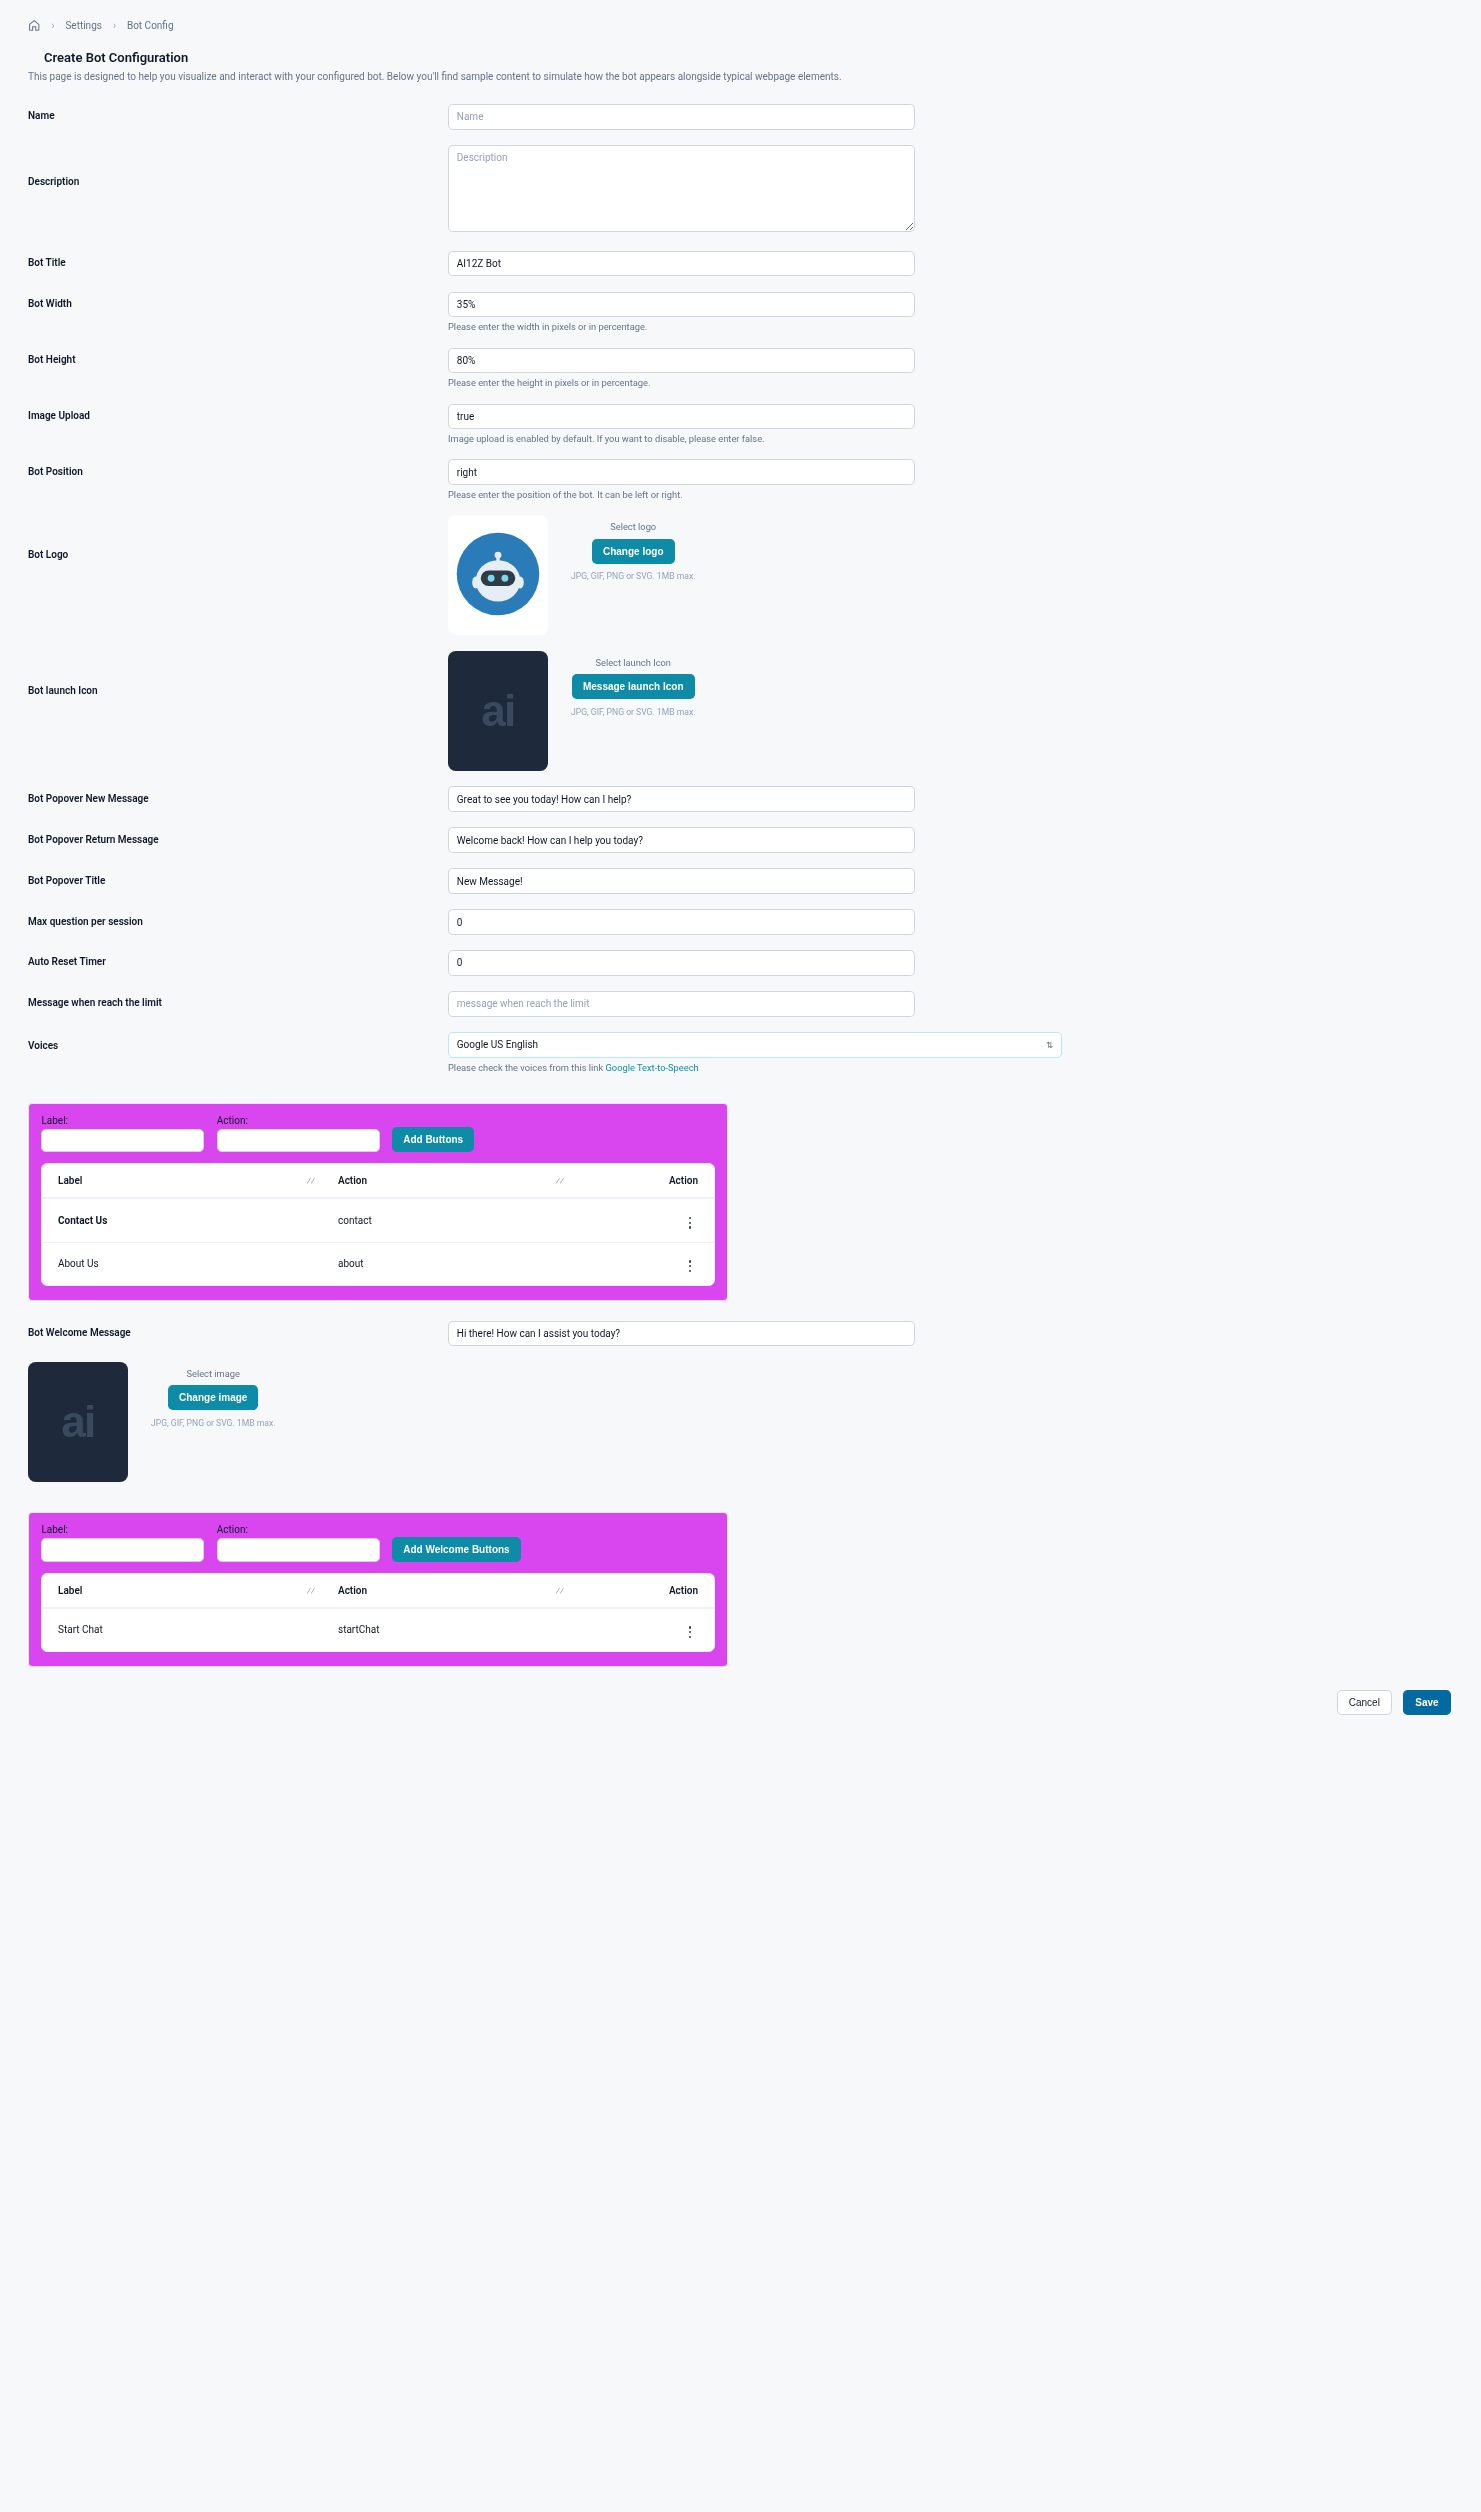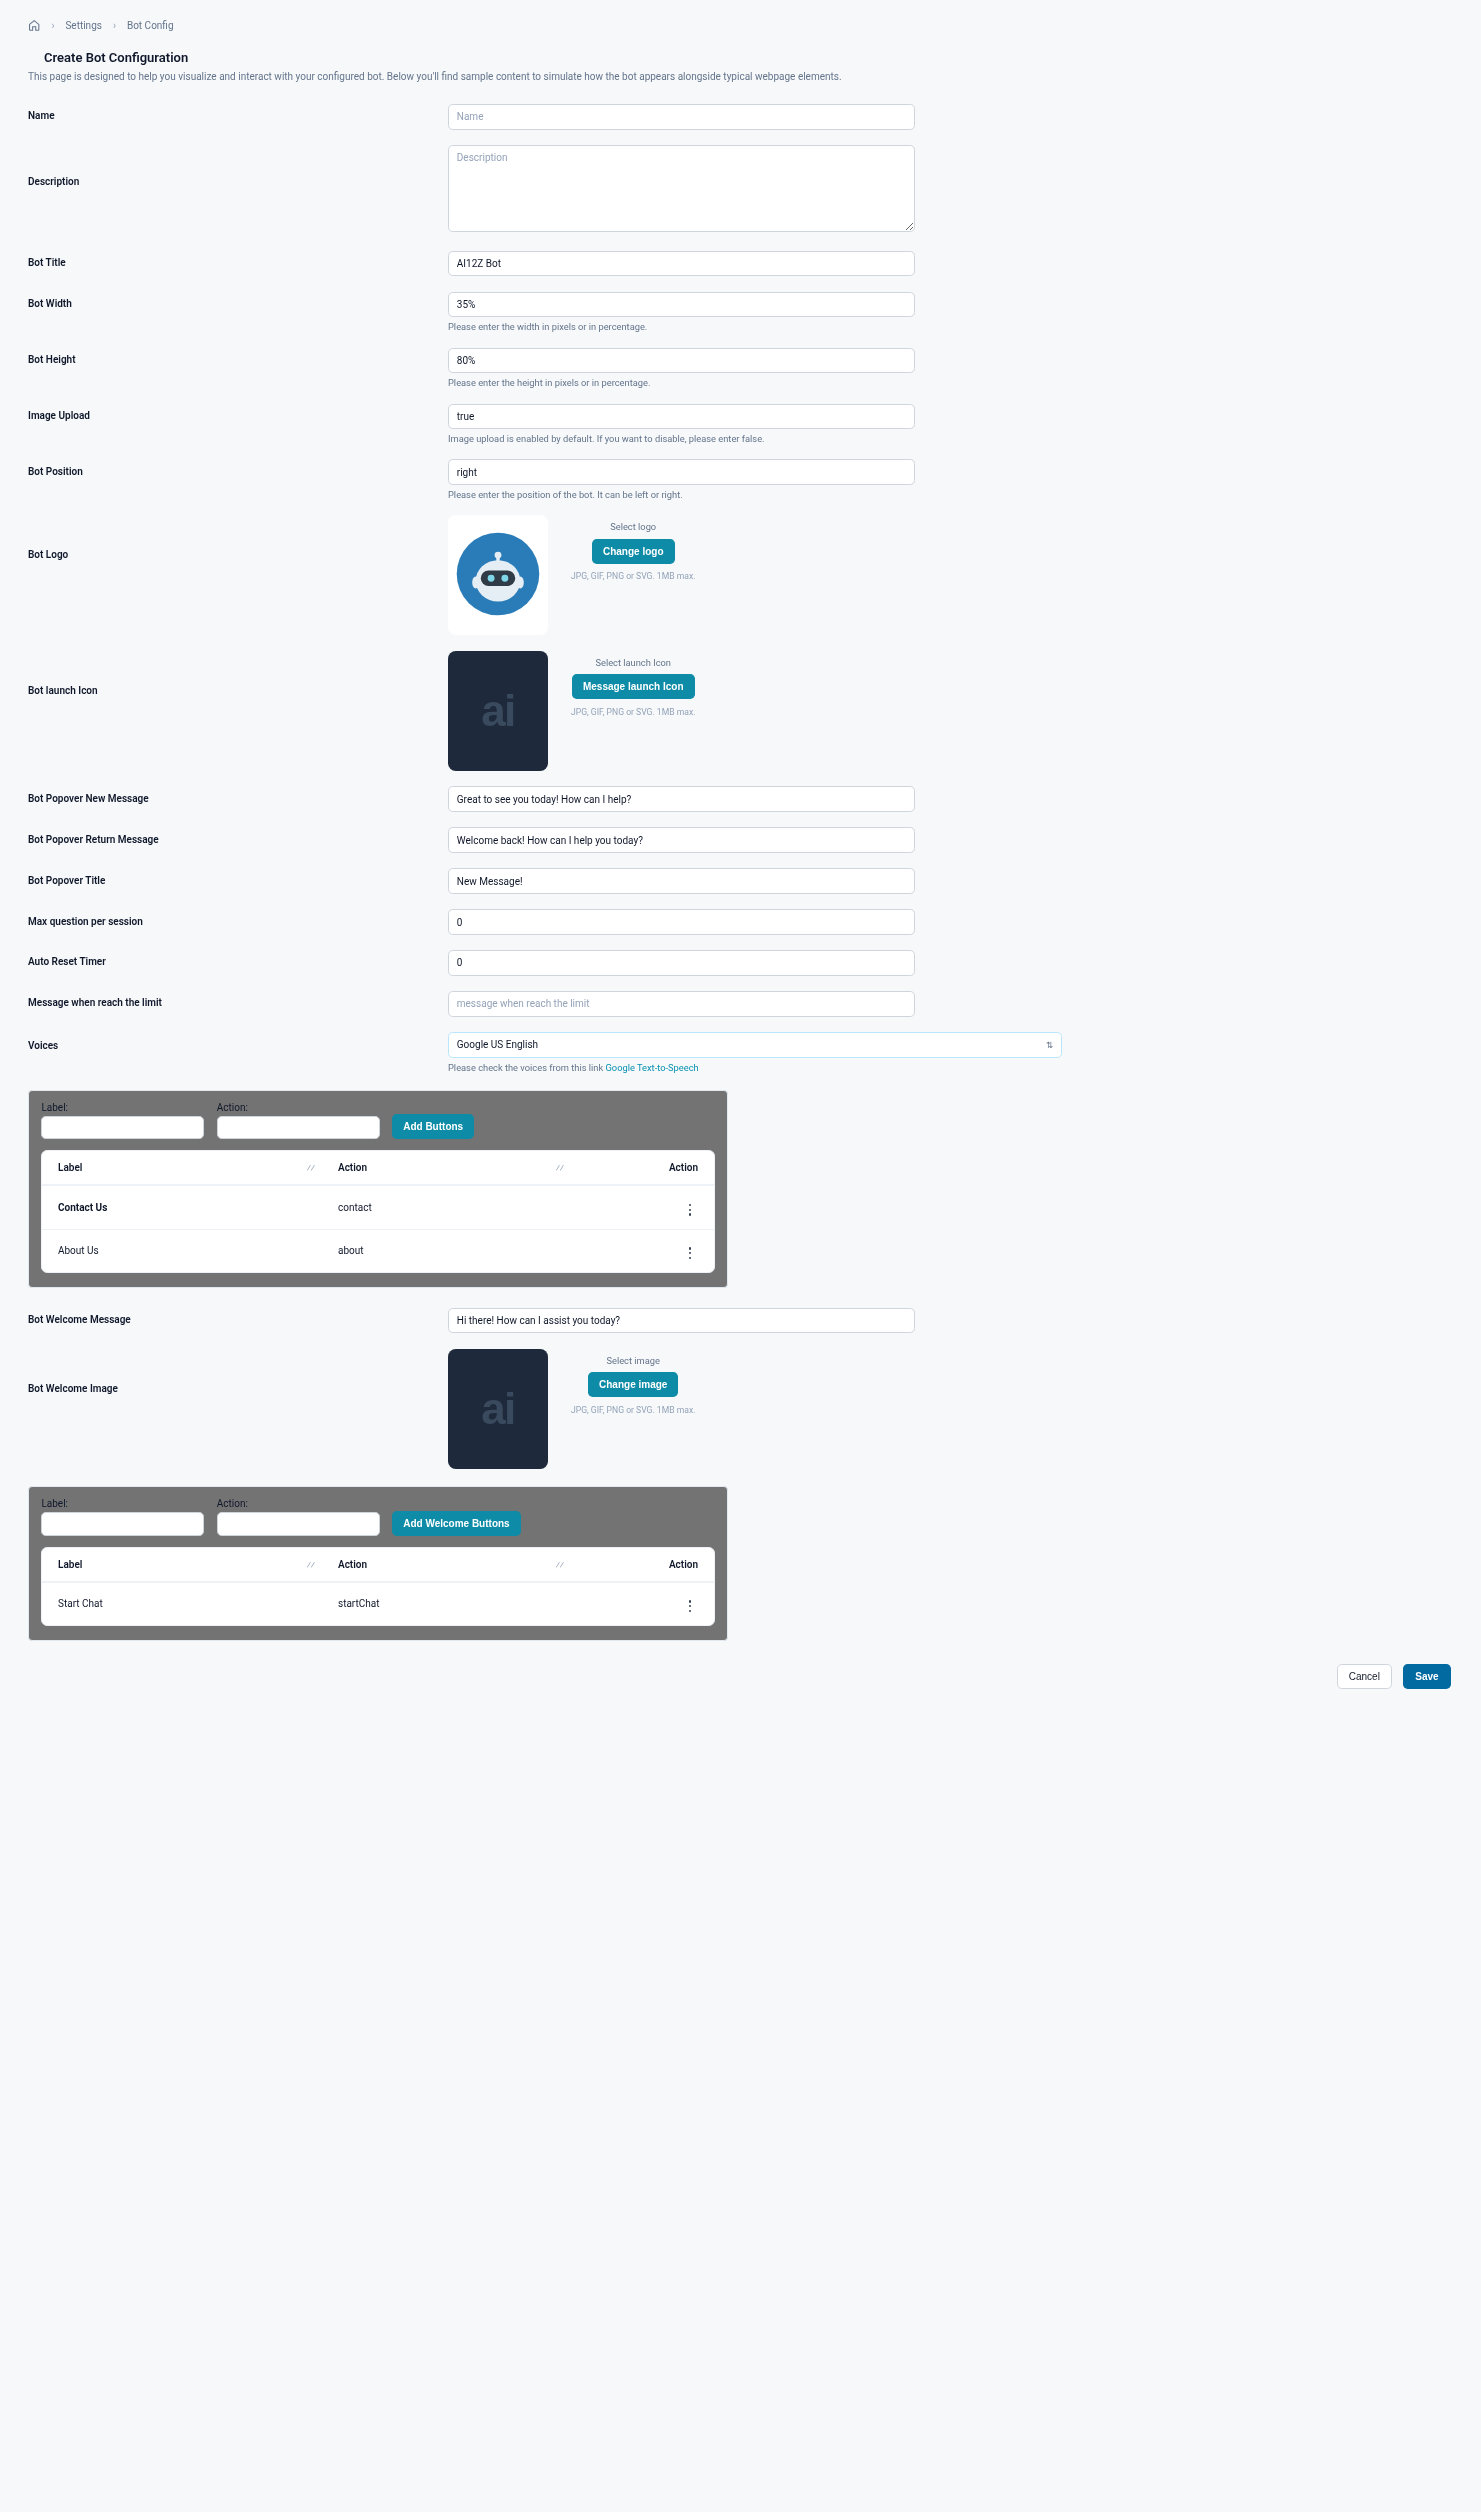--- a/index.html
+++ b/index.html
@@ -28,21 +28,21 @@
 .combo .updown { position:absolute; right:7.8px; top:50%; transform:translateY(-50%); color:#64748b; font-size:8.6px; }
 
 .media-row { display:flex; align-items:flex-start; gap:23px; }
 .thumb { width:100px; height:120px; border-radius:7.8px; background:#fff; display:flex; align-items:center; justify-content:center; overflow:hidden; }
 .thumb.dark { background:#1e293b; }
 .meta-col { display:flex; flex-direction:column; align-items:center; gap:6.2px; padding-top:6.2px; }
 .meta-col .sel { color:#64748b; font-size:9.3px;text-align:center; }
 .btn-teal { background:#0e8ba6; color:#fff; border:none; border-radius:4.7px; padding:7px 11px; font-size:10px; font-weight:600; cursor:pointer; }
 .meta-col .hint { color:#94a3b8; font-size:8.6px; margin-top:1.6px; }
 
-.card { border:0.8px solid #e2e8f0; background:#737373; border-radius:4px; padding:11px 12.4px 14px; margin:17px 0 20px; max-width:700px; }
+.card { border:0.8px solid #e2e8f0; background:#d946ef; border-radius:4px; padding:11px 12.4px 14px; margin:30px 0 20px; max-width:700px; }
 .inline-form { display:flex; gap:12.4px; align-items:flex-end; margin-bottom:11px; }
 .inline-form .fld label { display:block; font-size:10px; margin-bottom:3.1px; }
 .inline-form .fld input { width:163px; border:0.8px solid #d0d5dd; border-radius:4.7px; padding:5.4px 7px; font-size:10px; background:#fff; }
 
 .table { background:#fff; border:0.8px solid #eef2f6; border-radius:6.2px; overflow:hidden; }
 .trow { display:flex; align-items:center; padding:11px 15.6px; font-size:10px; }
 .trow.head { font-weight:600; border-bottom:0.8px solid #eef2f6; }
 .trow.body { border-top:0.8px solid #eef2f6; }
 .c1 { flex: 0 0 280px; display:flex; align-items:center; justify-content:space-between; padding-right:23px; }
 .c2 { flex: 0 0 249px; display:flex; align-items:center; justify-content:space-between; padding-right:23px; }
@@ -267,21 +267,20 @@
       </div>
     </div>
   </div>
 
   <div class="form-row">
     <div class="label">Bot Welcome Message</div>
     <div class="control"><input class="input" value="Hi there! How can I assist you today?" style=""></div>
   </div>
 
   <div class="form-row">
-    <div class="label" style="padding-top:34px;">Bot Welcome Image</div>
     <div class="control">
       <div class="media-row">
         <div class="thumb dark">
             <span class="ai-mark">ai</span>
           </div>
         <div class="meta-col">
           <div class="sel">Select image</div>
           <button class="btn-teal">Change image</button>
           <div class="hint">JPG, GIF, PNG or SVG. 1MB max.</div>
         </div>

